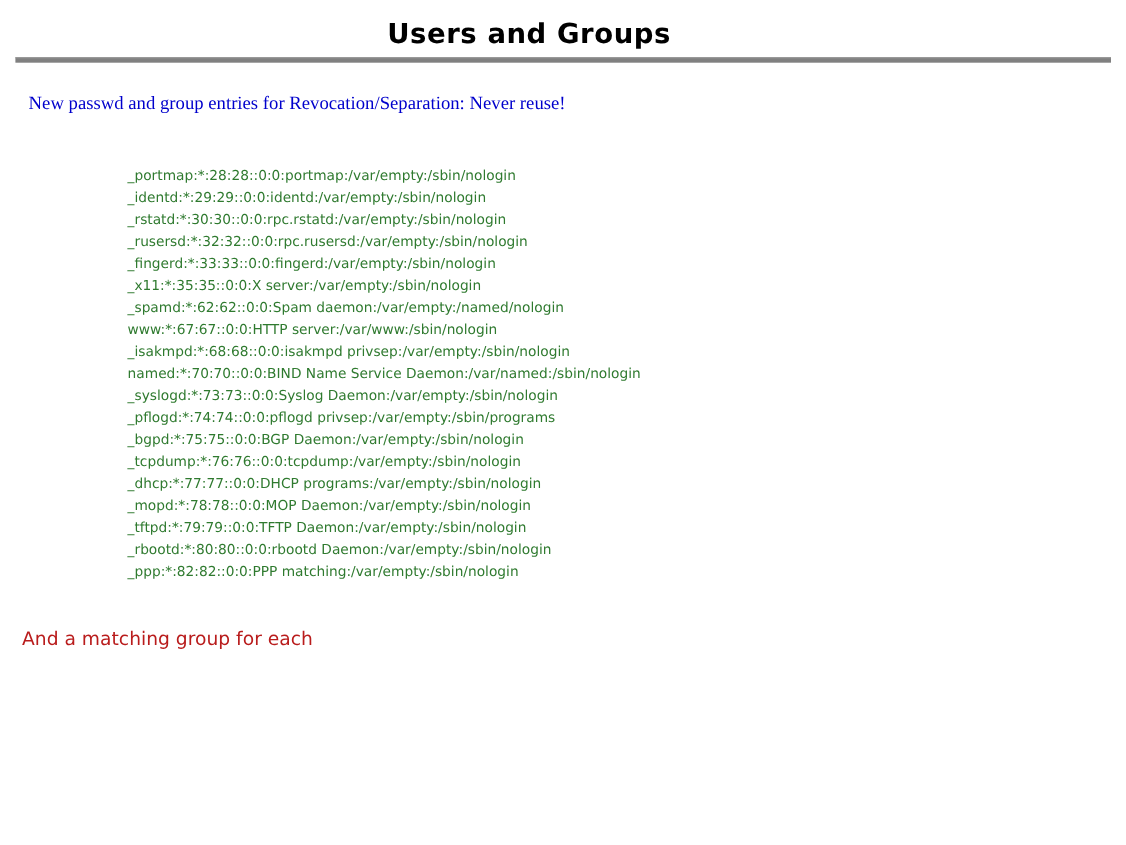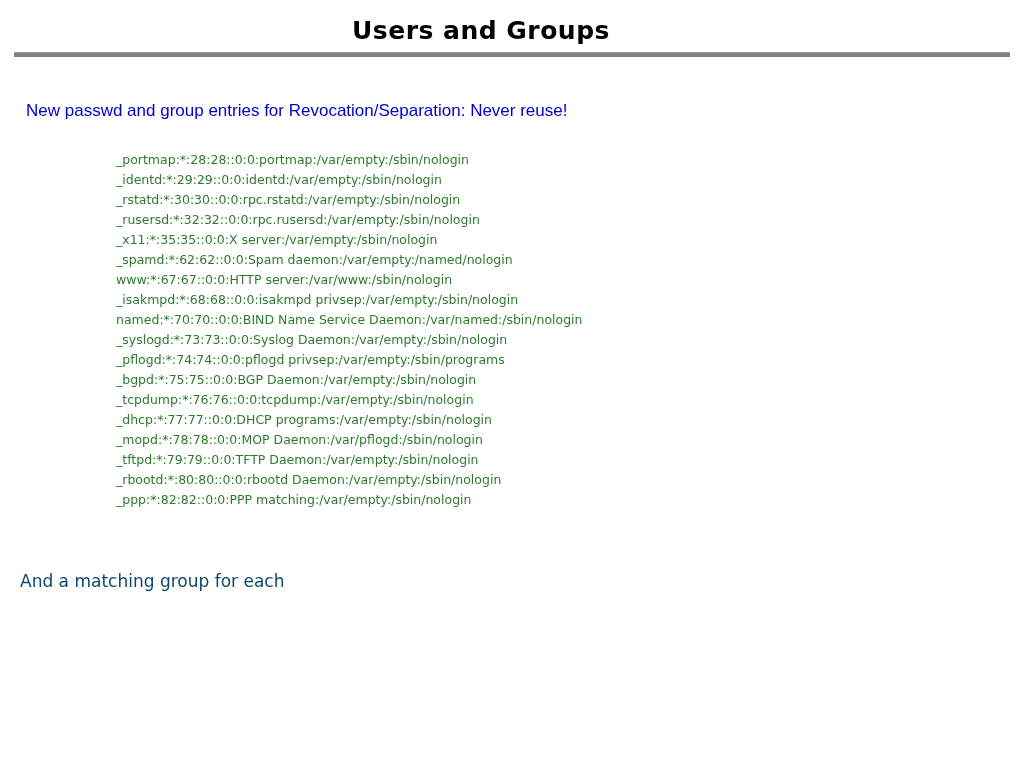--- a/index.html
+++ b/index.html
@@ -34,76 +34,77 @@
     position: absolute;
     top: 52px;
     left: 14px;
     width: 996px;
     height: 4px;
     background: #808080;
     border-top: 1px solid #9a9a9a;
   }
   .headline {
     position: absolute;
-    top: 101px;
+    top: 84px;
     left: 26px;
     font-size: 17px;
     color: #0000cc;
-    font-family: Liberation Sans, sans-serif;
+    font-family: Liberation Serif, serif;
     white-space: nowrap;
   }
   .entries {
     position: absolute;
     top: 150px;
     left: 116px;
     font-size: 12.5px;
     line-height: 20px;
     color: #2f7a2f;
     font-family: "DejaVu Sans", sans-serif;
   }
   .entry-line {
     white-space: nowrap;
   }
   .footline {
     position: absolute;
     top: 571px;
     left: 20px;
     font-size: 17px;
-    color: #0c4a6e;
+    color: #b91c1c;
     font-family: "DejaVu Sans", sans-serif;
     white-space: nowrap;
   }
 </style>
 </head>
 <body>
 
 <div class="slide">
 
   <div class="slide-title">Users and Groups</div>
 
   <div class="title-rule"></div>
 
   <div class="headline">New passwd and group entries for Revocation/Separation: Never reuse!</div>
 
   <div class="entries">
       <div class="entry-line">_portmap:*:28:28::0:0:portmap:/var/empty:/sbin/nologin</div>
       <div class="entry-line">_identd:*:29:29::0:0:identd:/var/empty:/sbin/nologin</div>
       <div class="entry-line">_rstatd:*:30:30::0:0:rpc.rstatd:/var/empty:/sbin/nologin</div>
       <div class="entry-line">_rusersd:*:32:32::0:0:rpc.rusersd:/var/empty:/sbin/nologin</div>
+      <div class="entry-line">_fingerd:*:33:33::0:0:fingerd:/var/empty:/sbin/nologin</div>
       <div class="entry-line">_x11:*:35:35::0:0:X server:/var/empty:/sbin/nologin</div>
       <div class="entry-line">_spamd:*:62:62::0:0:Spam daemon:/var/empty:/named/nologin</div>
       <div class="entry-line">www:*:67:67::0:0:HTTP server:/var/www:/sbin/nologin</div>
       <div class="entry-line">_isakmpd:*:68:68::0:0:isakmpd privsep:/var/empty:/sbin/nologin</div>
       <div class="entry-line">named:*:70:70::0:0:BIND Name Service Daemon:/var/named:/sbin/nologin</div>
       <div class="entry-line">_syslogd:*:73:73::0:0:Syslog Daemon:/var/empty:/sbin/nologin</div>
       <div class="entry-line">_pflogd:*:74:74::0:0:pflogd privsep:/var/empty:/sbin/programs</div>
       <div class="entry-line">_bgpd:*:75:75::0:0:BGP Daemon:/var/empty:/sbin/nologin</div>
       <div class="entry-line">_tcpdump:*:76:76::0:0:tcpdump:/var/empty:/sbin/nologin</div>
       <div class="entry-line">_dhcp:*:77:77::0:0:DHCP programs:/var/empty:/sbin/nologin</div>
-      <div class="entry-line">_mopd:*:78:78::0:0:MOP Daemon:/var/pflogd:/sbin/nologin</div>
+      <div class="entry-line">_mopd:*:78:78::0:0:MOP Daemon:/var/empty:/sbin/nologin</div>
       <div class="entry-line">_tftpd:*:79:79::0:0:TFTP Daemon:/var/empty:/sbin/nologin</div>
       <div class="entry-line">_rbootd:*:80:80::0:0:rbootd Daemon:/var/empty:/sbin/nologin</div>
       <div class="entry-line">_ppp:*:82:82::0:0:PPP matching:/var/empty:/sbin/nologin</div>
     </div>
 
   <div class="footline">And a matching group for each</div>
 
 </div>
 
 </body></html>

